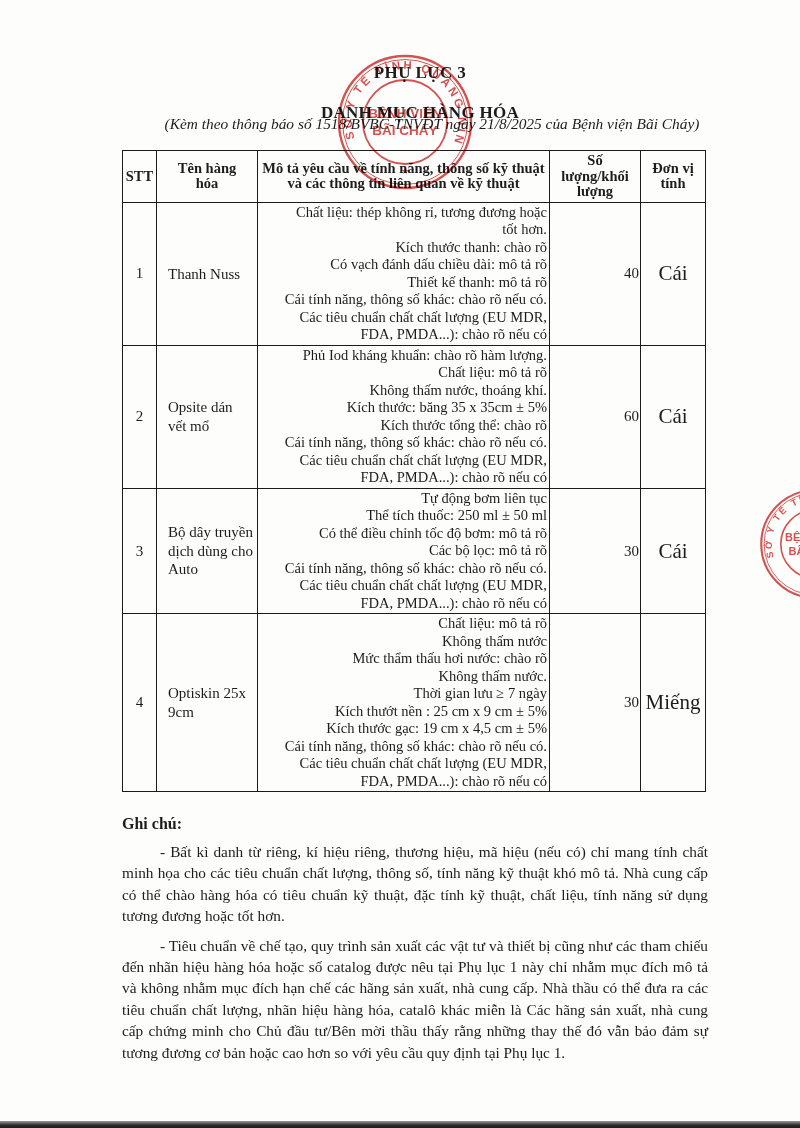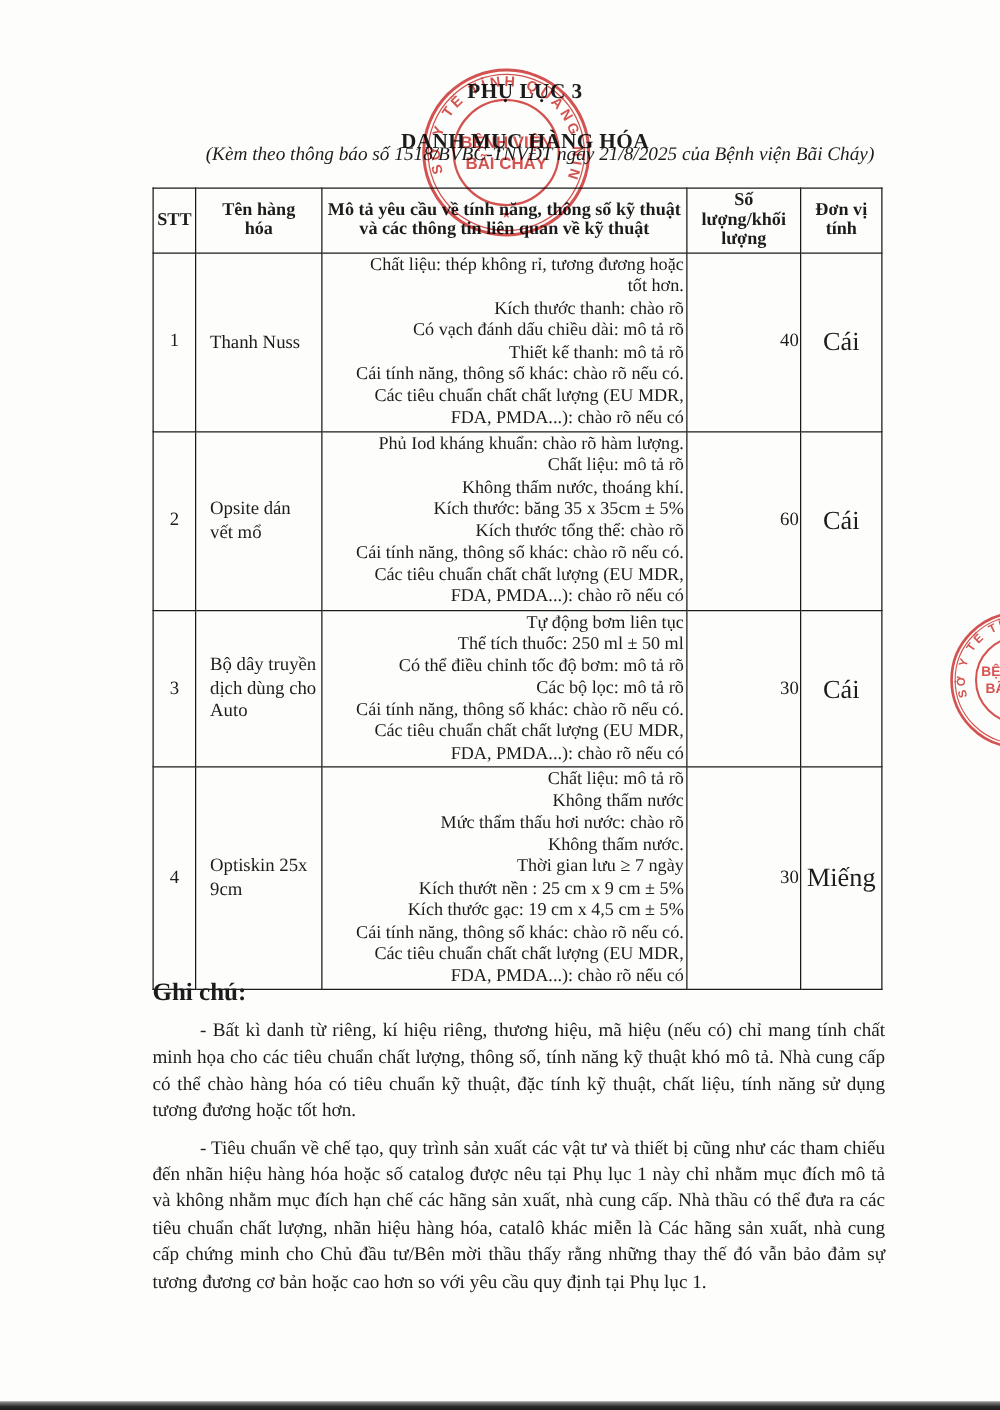--- a/index.html
+++ b/index.html
@@ -36,21 +36,21 @@
   .goods tbody tr:nth-child(4){height:174px;}
   td.c-stt{ text-align:center;font-size:15px; }
   td.c-name{ text-align:left;font-size:15px;line-height:18.5px;padding:2px 3px 2px 11px; }
   td.c-desc{ text-align:right;font-size:14.5px;line-height:17.5px;padding:1px 2px 1px 7px; }
   td.c-desc .line{white-space:nowrap;}
   td.c-qty{ text-align:right;font-size:15px; }
   td.c-unit{ text-align:center;font-size:21px; }
   th .line{display:block;}
   
   .notes{position:absolute;left:122px;top:783px;width:586px;}
-  .notes-h{font-size:20px;font-weight:bold;}
+  .notes-h{font-size:16px;font-weight:bold;margin-top:32px;}
   .notes p{
     margin:8px 0 0 0;text-align:justify;text-indent:38px;
     font-size:15.3px;line-height:21.4px;
   }
   
   .stamp{position:absolute;mix-blend-mode:multiply;opacity:.88;}
   .stamp-top{left:335px;top:52px;}
   .stamp-right{left:758px;top:487px;}
   .stamp text{fill:currentColor;font-family:"Liberation Sans", sans-serif;}
   .stamp circle{stroke:currentColor;fill:none;}

